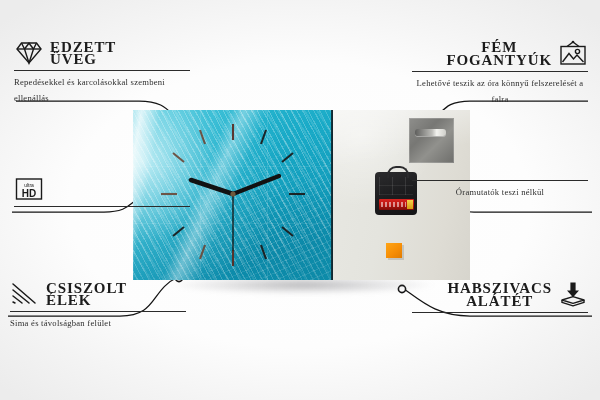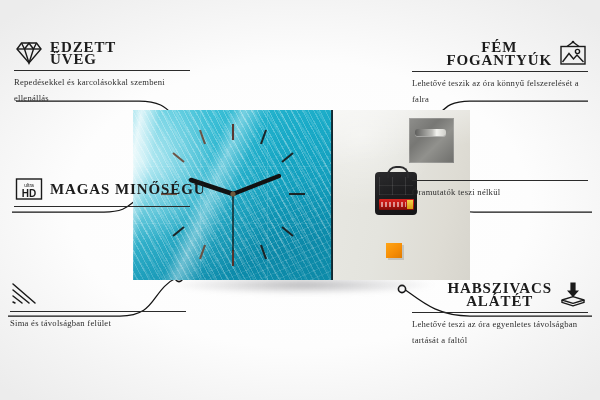--- a/index.html
+++ b/index.html
@@ -138,21 +138,21 @@
     font-size:15px;font-weight:700;color:#1c1c1c;letter-spacing:.9px;
     line-height:12.5px;text-transform:uppercase;white-space:nowrap;
   }
   .co-title.right{text-align:center;}
   .co-rule{height:1px;background:#2b2b2b;margin-top:4px;}
   .co-desc{
     font-family:"Liberation Serif", serif;
     font-size:8.6px;color:#2e2e2e;line-height:16px;margin-top:3px;
     letter-spacing:.25px;
   }
-  .co-desc.right{text-align:left;}
+  .co-desc.right{text-align:center;}
   .icon{flex:0 0 auto;display:block;}
 
   
   #c1{left:14px;top:40px;width:176px;}
   #c2{left:14px;top:176px;width:176px;}
   #c3{left:10px;top:281px;width:176px;}
   #c4{left:412px;top:40px;width:176px;}
   #c5{left:412px;top:176px;width:176px;}
   #c6{left:412px;top:281px;width:176px;}
 </style>
@@ -257,36 +257,39 @@
   </div>
 
   <div class="callout" id="c2">
     <div class="co-head">
       <svg class="icon" width="30" height="26" viewBox="0 0 30 26">
         <rect x="2.5" y="3" width="25" height="20" fill="none" stroke="#1a1a1a" stroke-width="1.4"></rect>
         <text x="15" y="11" font-family="Liberation Sans, sans-serif" font-size="5" fill="#1a1a1a" text-anchor="middle">ultra</text>
         <text x="15" y="20.5" font-family="Liberation Sans, sans-serif" font-size="10" font-weight="bold" fill="#1a1a1a" text-anchor="middle">HD</text>
       </svg>
       <div>
-        <div class="co-title">MAGAS MINŐSÉGŰ</div>
       </div>
     </div>
     <div class="co-rule"></div>
   </div>
 
   <div class="callout" id="c3">
     <div class="co-head">
       <svg class="icon" width="30" height="26" viewBox="0 0 30 26">
         <g stroke="#1a1a1a" stroke-width="1.5" stroke-linecap="round">
           <line x1="3" y1="3" x2="25" y2="22"></line>
           <line x1="3" y1="9" x2="19" y2="22"></line>
           <line x1="3" y1="15" x2="12" y2="22"></line>
           <line x1="3" y1="21" x2="5" y2="22"></line>
         </g>
       </svg>
+      <div>
+        <div class="co-title">CSISZOLT</div>
+        <div class="co-title">ÉLEK</div>
+      </div>
     </div>
     <div class="co-rule"></div>
     <div class="co-desc">Sima és távolságban felület</div>
   </div>
 
   <div class="callout" id="c4">
     <div class="co-head right">
       <div>
         <div class="co-title right">FÉM</div>
         <div class="co-title right">FOGANTYÚK</div>
@@ -320,16 +323,15 @@
         <g fill="#1a1a1a">
           <path d="M12.4,1.5 h5.2 v8.0 h3.4 L15,16.2 L9,9.5 h3.4 Z"></path>
         </g>
         <g fill="none" stroke="#1a1a1a" stroke-width="1.4" stroke-linejoin="round">
           <path d="M15,15.6 L26,19.0 L15,22.4 L4,19.0 Z"></path>
           <path d="M4,19.0 v2.4 L15,24.8 L26,21.4 v-2.4"></path>
         </g>
       </svg>
     </div>
     <div class="co-rule"></div>
-    <div class="co-desc right">Lehetővé teszi az óra egyenletes távolságban tartását a faltól</div>
   </div>
 
 </div>
 
 </body></html>

